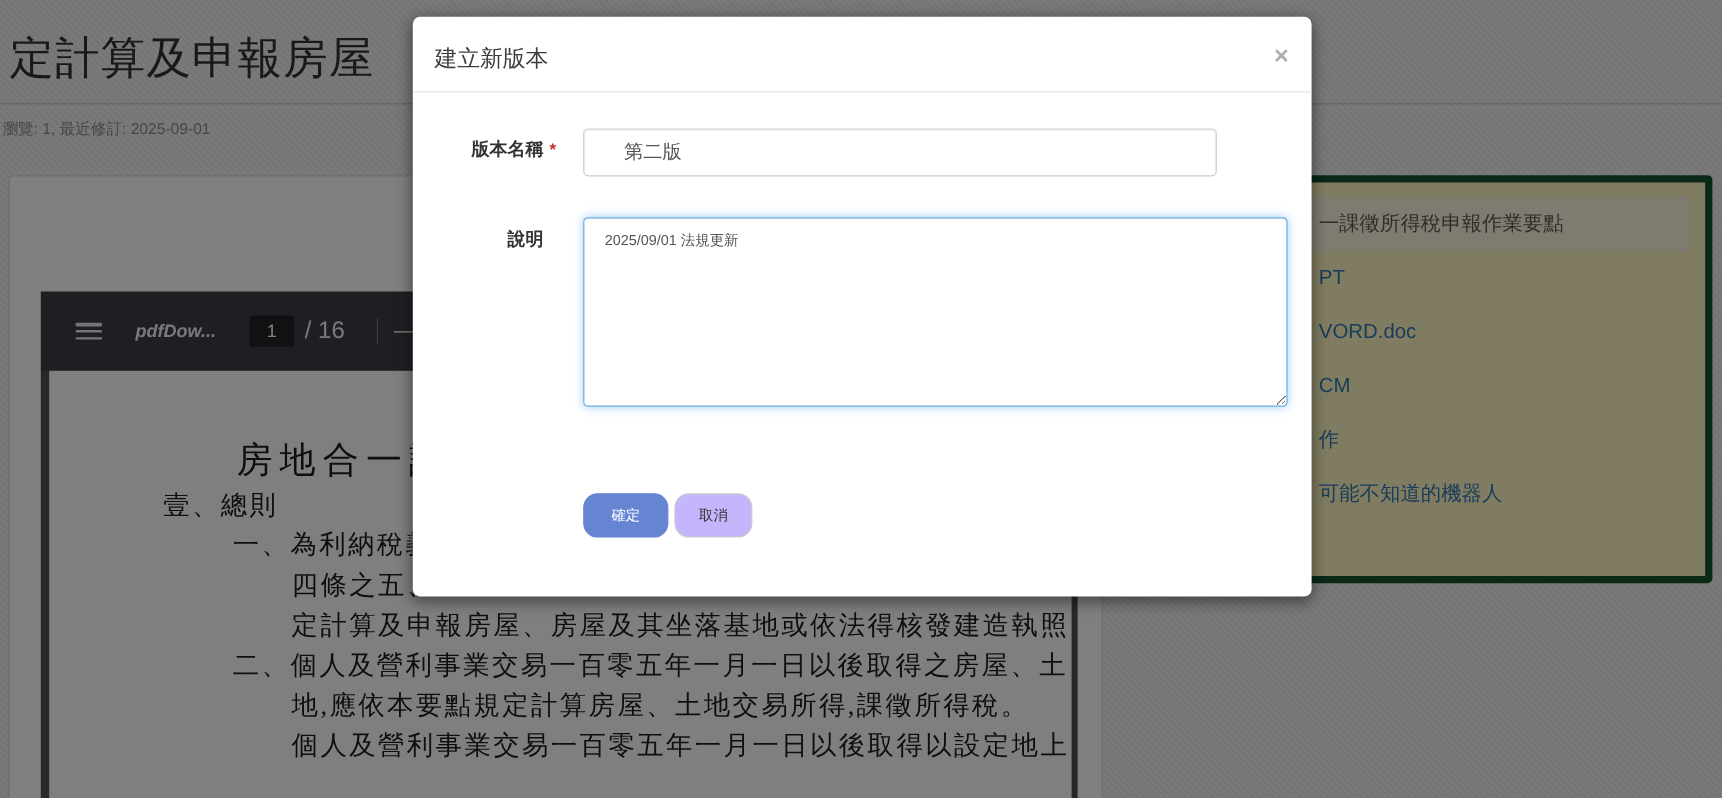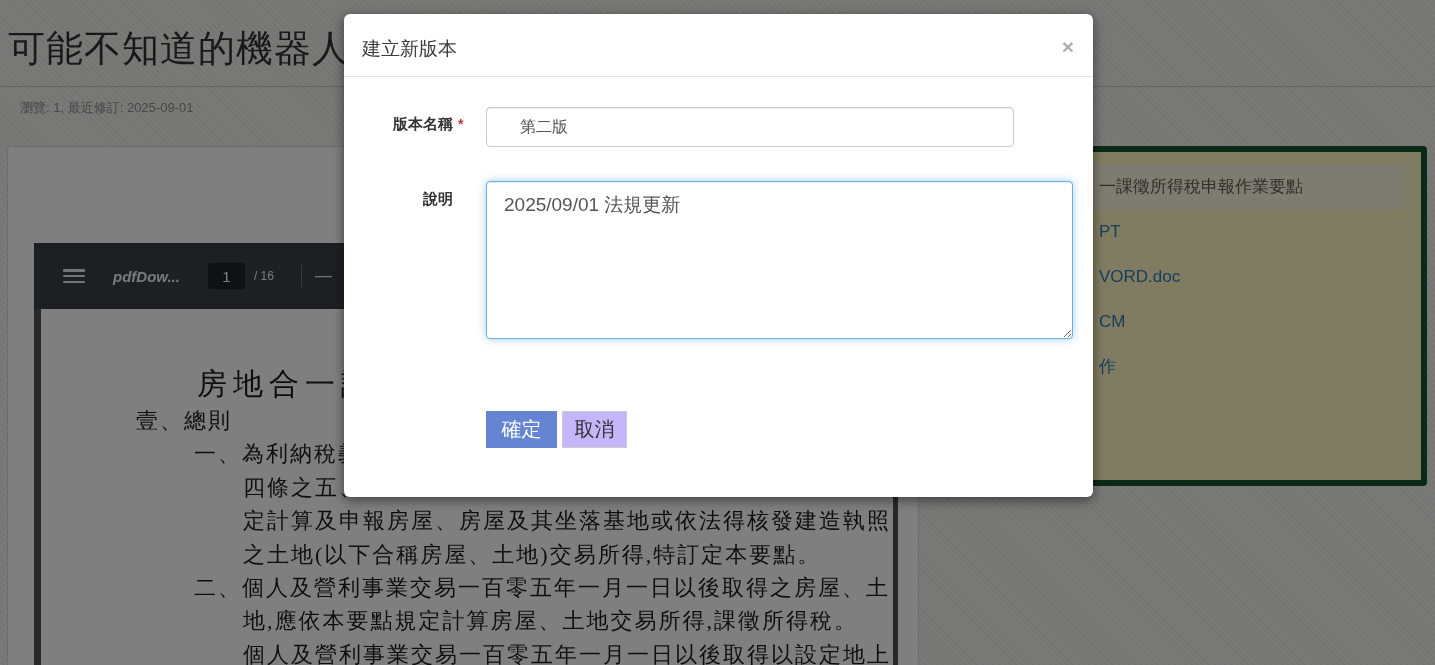--- a/index.html
+++ b/index.html
@@ -7,39 +7,39 @@
   body { font-family:"Liberation Sans", sans-serif; position:relative;
          background:#f3f3f2; }
   
   .page-bg { position:absolute; inset:0;
     background:repeating-linear-gradient(45deg, #f5f5f4 0 2px, #ebebe9 2px 4px); }
 
   
   .page-title { position:absolute; left:8px; top:24px; font-size:37px; font-weight:400;
     color:#333; letter-spacing:1px; white-space:nowrap; }
   .head-rule { position:absolute; left:0; right:0; top:86px; border-top:1px solid #c9c9c6; }
-  .page-meta { position:absolute; left:20px; top:99px; font-size:13px; color:#8d8d8d; }
+  .page-meta { position:absolute; left:2px; top:99px; font-size:13px; color:#8d8d8d; }
 
   .main-panel { position:absolute; left:7px; top:146px; width:912px; height:540px;
     background:#fff; border:1px solid #d9d9d6; border-radius:4px; }
 
   
   .pdf-embed { position:absolute; left:26px; top:96px; width:864px; height:424px;
     background:#4c5054; overflow:hidden; }
   .pdf-toolbar { height:66px; background:#3b3f44; display:flex; align-items:center;
     color:#fff; }
   .hamburger { margin-left:29px; width:22px; height:14px; display:flex;
     flex-direction:column; justify-content:space-between; cursor:pointer; }
   .hamburger span { display:block; height:2.5px; background:#e8eaed; border-radius:1px; }
   .pdf-title { margin-left:28px; font-size:15px; font-weight:600; color:#f1f3f4;
     white-space:nowrap;font-style:italic; }
   .page-box { margin-left:28px; width:37px; height:26px; background:rgba(0,0,0,.45);
     border-radius:2px; color:#fff; font-size:15px; display:flex; align-items:center;
     justify-content:center; }
-  .page-total { margin-left:9px; font-size:12px; color:#f1f3f4; white-space:pre; }
+  .page-total { margin-left:9px; font-size:20px; color:#f1f3f4; white-space:pre; }
   .tb-sep { margin-left:27px; width:1px; height:22px; background:rgba(255,255,255,.28); }
   .zoom-out { margin-left:13px; font-size:17px; color:#f1f3f4; }
 
   .pdf-page { position:absolute; left:7px; top:66px; width:852px; height:600px;
     background:#fff; color:#1c1c1c;
     font-family:"Liberation Serif", serif; }
   .doc-title { margin-top:55px; height:40px; line-height:40px; text-align:center;
     font-size:30px; letter-spacing:6px; white-space:nowrap; }
   .doc-line { height:33.4px; line-height:33.4px; font-size:22px; letter-spacing:2px;
     white-space:nowrap; }
@@ -66,37 +66,37 @@
     font-size:15px; font-weight:700; color:#333; white-space:nowrap;padding-left:44px; }
   .req-mark { position:absolute; left:114px; top:1px; color:#c9302c; font-size:14px; }
   .lbl-version { top:101px; } .lbl-desc { top:176px; }
 
   .txt-input { position:absolute; left:142px; top:93px; width:528px; height:40px;
     border:1px solid #ccc; border-radius:4px; padding:0 33px; font-size:16px;
     color:#555; font-family:"Liberation Sans", sans-serif;
     box-shadow:inset 0 1px 1px rgba(0,0,0,.075); outline:none; }
   .txt-area { position:absolute; left:142px; top:167px; width:587px; height:158px;
     border:1px solid var(--focus_ring); border-radius:4px; padding:10px 17px;
-    font-size:19px; color:#555; font-family:"Liberation Sans", sans-serif;
+    font-size:12px; color:#555; font-family:"Liberation Sans", sans-serif;
     line-height:1.4; resize:both; outline:none;
     box-shadow:inset 0 1px 1px rgba(0,0,0,.075), 0 0 8px rgba(102,175,233,.6); }
 
-  .btn { position:absolute; top:397px; height:37px; border-radius:0; font-size:20px;
+  .btn { position:absolute; top:397px; height:37px; border-radius:12px; font-size:12px;
     cursor:pointer; font-family:"Liberation Sans", sans-serif; }
   .btn-confirm { left:142px; width:71px; background:var(--accent);
     border:1px solid var(--accent); color:#fff; }
   .btn-cancel { left:218px; width:65px; background:#c4b5fd; border:1px solid #ccc;
     color:#333; }
 </style>
 </head>
 <body>
 
 <div class="page-bg"></div>
 
-<h1 class="page-title">可能不知道的機器人</h1>
+<h1 class="page-title">定計算及申報房屋</h1>
 <div class="head-rule"></div>
 <div class="page-meta">瀏覽: 1, 最近修訂: 2025-09-01</div>
 
 <div class="main-panel">
   <div class="pdf-embed">
     <div class="pdf-toolbar">
       <div class="hamburger">
         <span></span>
           <span></span>
           <span></span>
@@ -106,34 +106,34 @@
       <div class="page-total">/ 16</div>
       <div class="tb-sep"></div>
       <div class="zoom-out">—</div>
     </div>
     <div class="pdf-page">
       <div class="doc-title">房地合一課徵所得稅申報作業要點</div>
       <div class="doc-line ind1">壹、總則</div>
       <div class="doc-line ind2">一、為利納稅義</div>
       <div class="doc-line ind3">四條之五、</div>
       <div class="doc-line ind3">定計算及申報房屋、房屋及其坐落基地或依法得核發建造執照</div>
-      <div class="doc-line ind3">之土地(以下合稱房屋、土地)交易所得,特訂定本要點。</div>
       <div class="doc-line ind2">二、個人及營利事業交易一百零五年一月一日以後取得之房屋、土</div>
       <div class="doc-line ind3">地,應依本要點規定計算房屋、土地交易所得,課徵所得稅。</div>
       <div class="doc-line ind3">個人及營利事業交易一百零五年一月一日以後取得以設定地上</div>
     </div>
   </div>
 </div>
 
 <div class="sidebar">
   <div class="side-item active">一課徵所得稅申報作業要點</div>
   <div class="side-item">PT</div>
   <div class="side-item">VORD.doc</div>
   <div class="side-item">CM</div>
   <div class="side-item">作</div>
+  <div class="side-item">可能不知道的機器人</div>
 </div>
 
 <div class="backdrop"></div>
 
 <div class="modal">
   <div class="modal-header">
     <div class="modal-title">建立新版本</div>
     <button class="close-x">×</button>
   </div>
 

